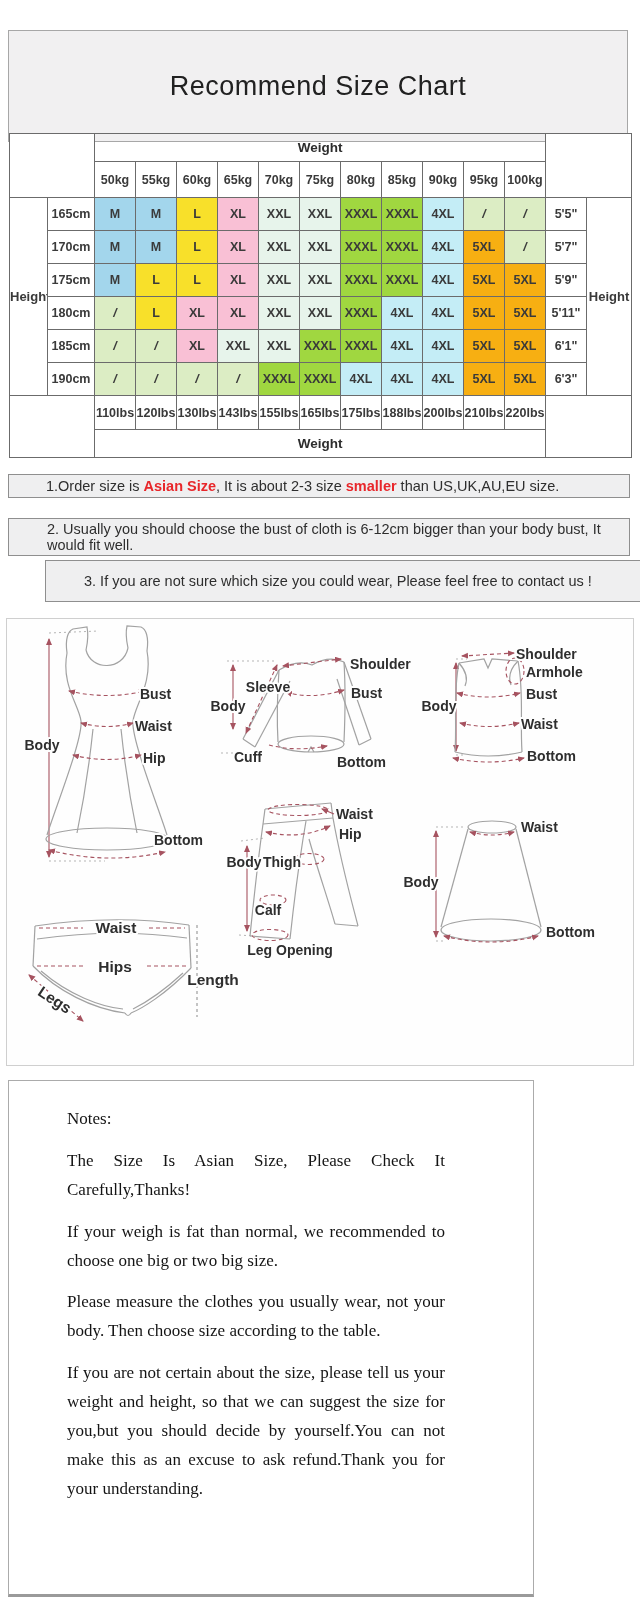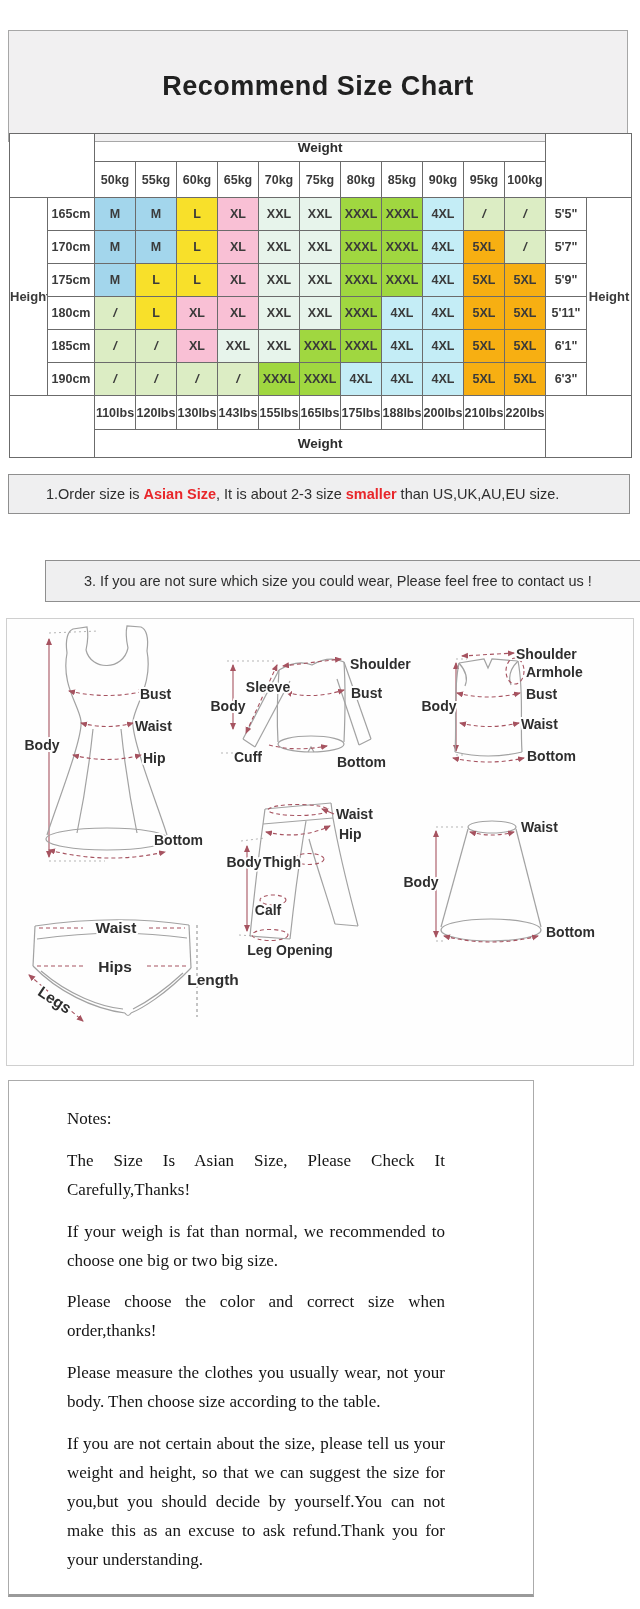--- a/index.html
+++ b/index.html
@@ -2,39 +2,39 @@
 <html><head>
 <meta charset="utf-8">
 <style>
   html,body{margin:0;padding:0;}
   body{width:640px;background:#fff;font-family:"Liberation Sans",sans-serif;}
   .page{position:relative;width:640px;height:1609px;background:#fff;overflow:hidden;}
 
   
   .title-box{position:absolute;left:8px;top:30px;width:620px;height:112px;box-sizing:border-box;
     background:#f1f0f1;border:1px solid #a7a7a7;display:flex;align-items:center;justify-content:center;}
-  .title-box h1{margin:0;font-size:27px;font-weight:bold;color:#212121;letter-spacing:.5px;}
+  .title-box h1{margin:0;font-size:27px;font-weight:normal;color:#212121;letter-spacing:.5px;}
 
   
   .size-table{position:absolute;left:9px;top:133px;width:622px;border-collapse:collapse;table-layout:fixed;}
   .size-table td{border:1px solid #6b6b6b;text-align:center;vertical-align:middle;padding:0;
     font-size:12.5px;font-weight:bold;color:#3a3a3a;white-space:nowrap;overflow:hidden;}
   .size-table .weight-row td{height:27px;font-size:13.5px;color:#2d2d2d;}
   .size-table .kg-row td{height:35px;}
   .size-table .size-row td{height:32px;}
   .size-table .lbs-row td{height:33px;font-weight:bold;}
   .size-table .hlab{font-size:13px;background:#fff;}
   .size-table .corner{background:#fff;}
   .size-table .slash{font-style:italic;}
 
   
   .note-box{position:absolute;left:8px;width:622px;box-sizing:border-box;border:1px solid #8f8f8f;
     background:#efeff0;display:flex;align-items:center;padding-left:38px;
     font-size:14.5px;color:#2e2e2e;}
-  #note1{top:474px;height:40px;padding-left:37px;}
+  #note1{top:474px;height:24px;padding-left:37px;}
   #note2{top:518px;height:38px;}
   #note3{top:560px;height:42px;margin-left:37px;}
   .red{color:#e8262a;font-weight:bold;}
 
   
   .diagrams-panel{position:absolute;left:6px;top:618px;width:628px;height:448px;box-sizing:border-box;
     border:1px solid #cfcfcf;background:#fefefe;}
   svg .g{fill:none;stroke:#a2a2a2;stroke-width:1.2;}
   svg .md{fill:none;stroke:#a65360;stroke-width:1.1;stroke-dasharray:4 3;}
   svg .ms{fill:none;stroke:#a65360;stroke-width:1.1;}
@@ -209,20 +209,23 @@
         <tr class="weight-row">
           <td class="weight-cell" colspan="11">Weight</td>
         </tr>
       </tbody>
   </table>
 
   <div class="note-box" id="note1">
     <span>
       <span>1.Order size is </span><span class="red">Asian Size</span><span>, It is about 2-3 size </span><span class="red">smaller</span><span> than US,UK,AU,EU size.</span>
     </span>
+  </div>
+  <div class="note-box" id="note2">
+    <span>2. Usually you should choose the bust of cloth is 6-12cm bigger than your body bust, It would fit well.</span>
   </div>
   <div class="note-box" id="note3">
     <span>3. If you are not sure which size you could wear, Please feel free to contact us !</span>
   </div>
 
   <div class="diagrams-panel">
     <svg width="626" height="446" viewBox="0 0 626 446">
       <defs>
         <marker id="ah" markerWidth="9" markerHeight="8" refX="6" refY="3" orient="auto" markerUnits="userSpaceOnUse">
           <path d="M0,0 L7,3 L0,6 Z" fill="#a65360"></path>
@@ -370,18 +373,17 @@
         <text class="big" x="47" y="386" text-anchor="middle" transform="rotate(33 47 382)">Legs</text>
         <text class="big" x="206" y="366" text-anchor="middle">Length</text>
       </g>
     </svg>
   </div>
 
   <div class="notes-panel">
     <p>Notes:</p>
     <p>The Size Is Asian Size, Please Check It Carefully,Thanks!</p>
     <p>If your weigh is fat than normal, we recommended to choose one big or two big size.</p>
-    <p>Please choose the color and correct size when order,thanks!</p>
     <p>Please measure the clothes you usually wear, not your body. Then choose size according to the table.</p>
     <p>If you are not certain about the size, please tell us your weight and height, so that we can suggest the size for you,but you should decide by yourself.You can not make this as an excuse to ask refund.Thank you for your understanding.</p>
   </div>
 
 </div>
 
 </body></html>

